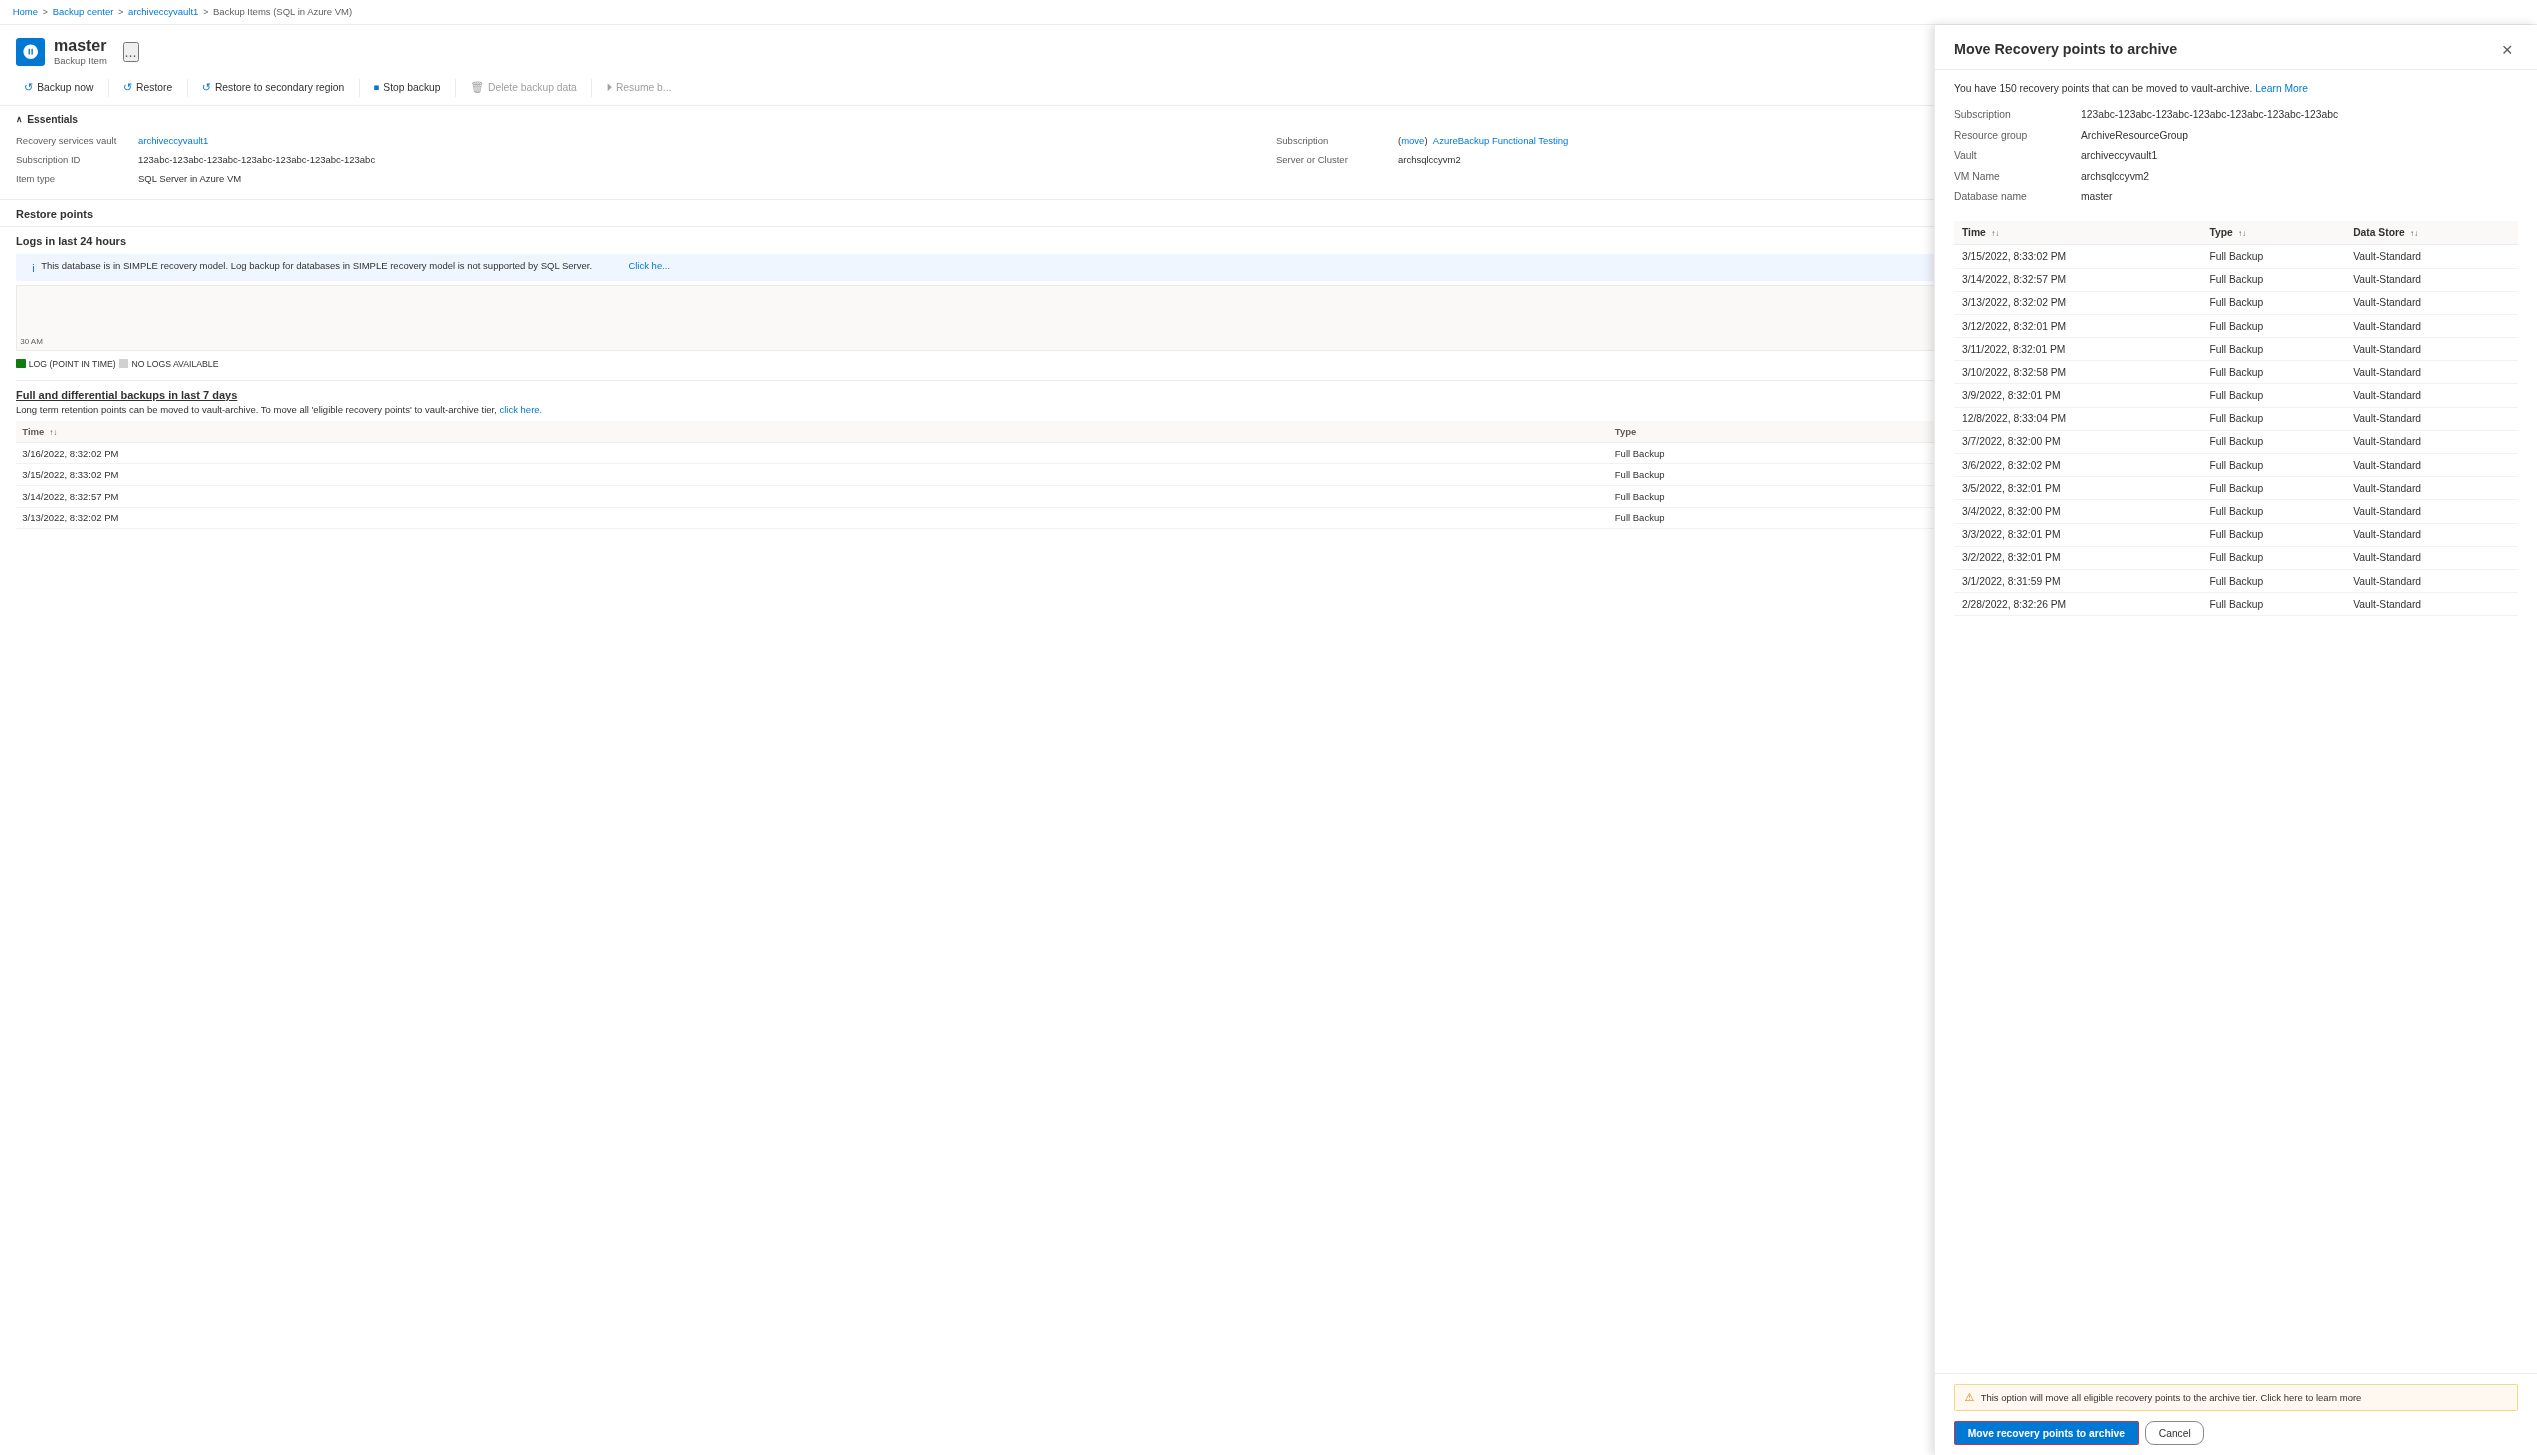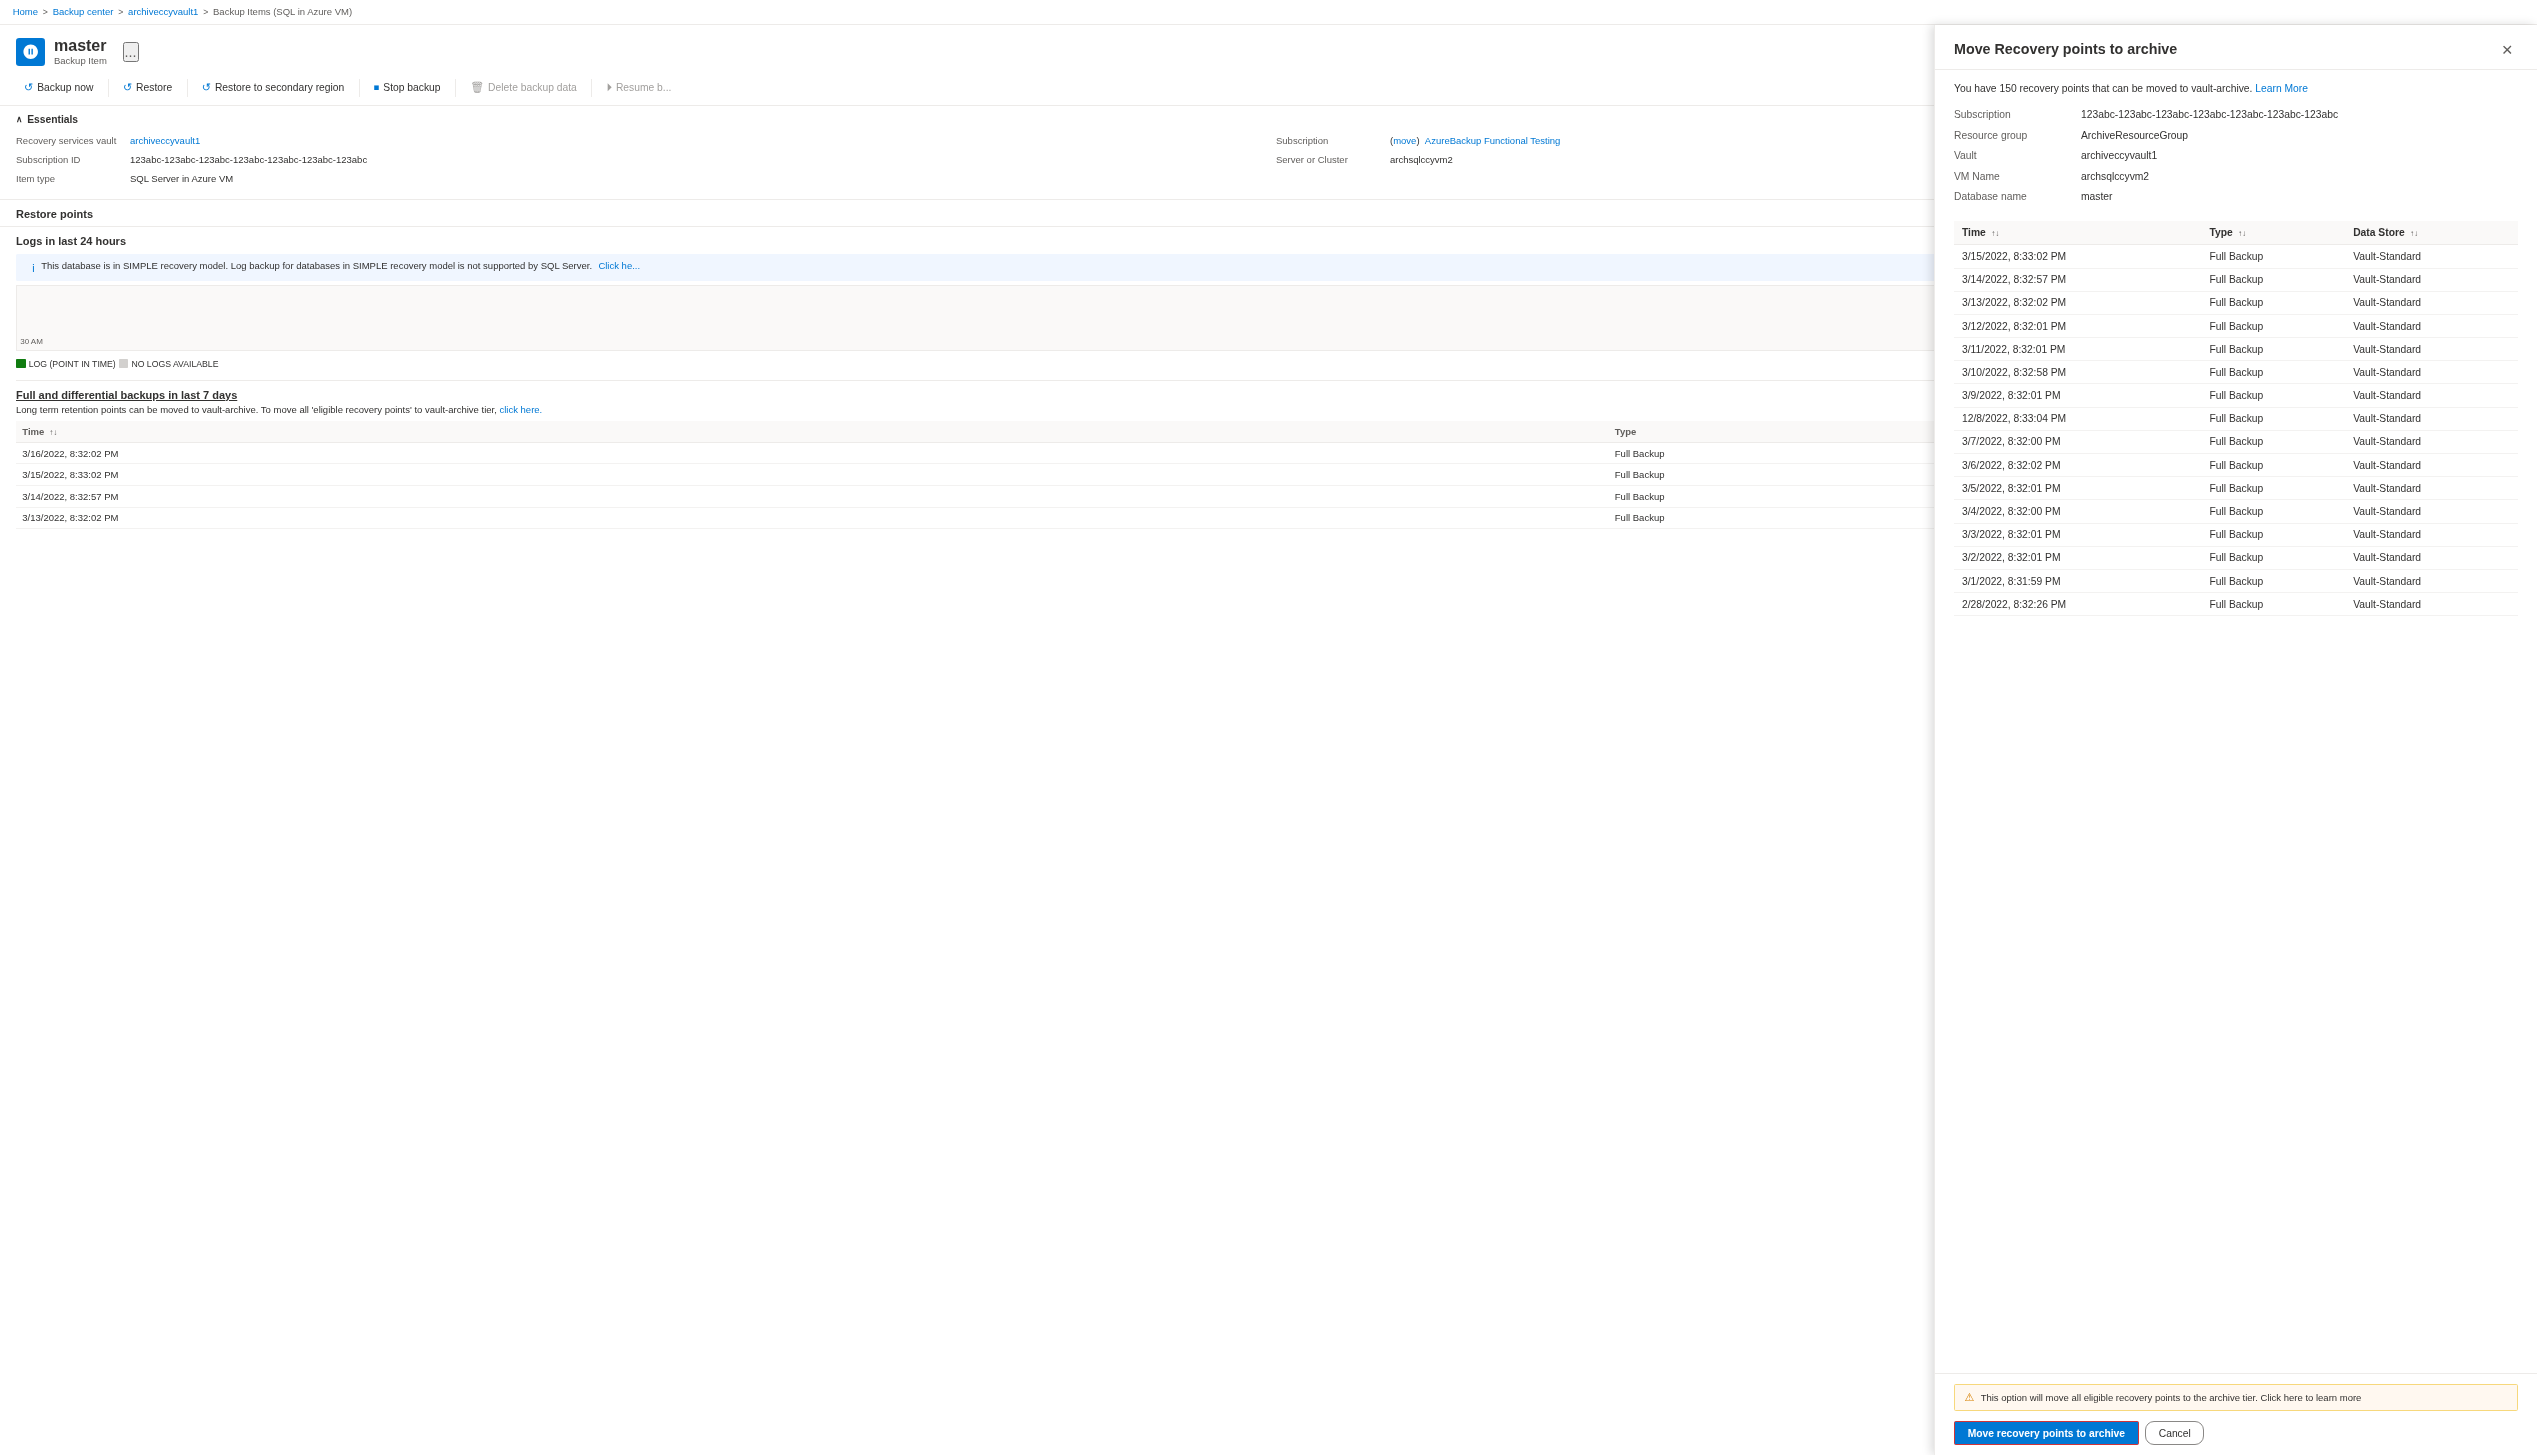--- a/index.html
+++ b/index.html
@@ -60,39 +60,39 @@
     .section-header {
       display: flex; align-items: center; gap: 4.8px;
       padding: 8px 16px 4.8px; font-weight: 600; font-size: 10.3px;
       cursor: pointer;
     }
     .section-header .chevron { font-size: 8.7px; }
     .essentials-grid {
       display: grid; grid-template-columns: 1fr 1fr;
       padding: 3.2px 16px 9.5px; gap: 3.2px 16px;
     }
-    .ess-row { display: flex; align-items: baseline; gap: 3px; padding: 2.4px 0; }
+    .ess-row { display: flex; align-items: baseline; gap: 11px; padding: 2.4px 0; }
     .ess-label { color: #605e5c; min-width: 111px; font-size: 9.5px; }
     .ess-value { font-size: 9.5px; }
     .ess-value a { color: #0078d4; text-decoration: none; }
 
     
     .section-title {
       padding: 8px 16px 3.2px; font-weight: 600; font-size: 11px;
       border-top: 0.8px solid #edebe9; margin-top: 3.2px;
     }
 
     
     .info-bar {
       display: flex; align-items: flex-start; gap: 6.3px;
       padding: 6.3px 16px; background: #f0f6ff; margin: 3.2px 16px;
       border-radius: 1.6px; font-size: 9.5px; color: #323130;
     }
     .info-bar .info-icon { color: #0078d4; font-size: 11px; }
-    .info-bar a { color: #0078d4; }
+    .info-bar a { color: #0078d4; margin-left: 30px; }
 
     
     .log-chart-area {
       margin: 3.2px 16px; height: 66px; border: 0.8px solid #edebe9;
       background: #faf9f8; position: relative; overflow: hidden;
     }
     .log-label { position: absolute; bottom: 3.2px; left: 3.2px; font-size: 8px; color: #605e5c; }
 
     
     .log-legend {

